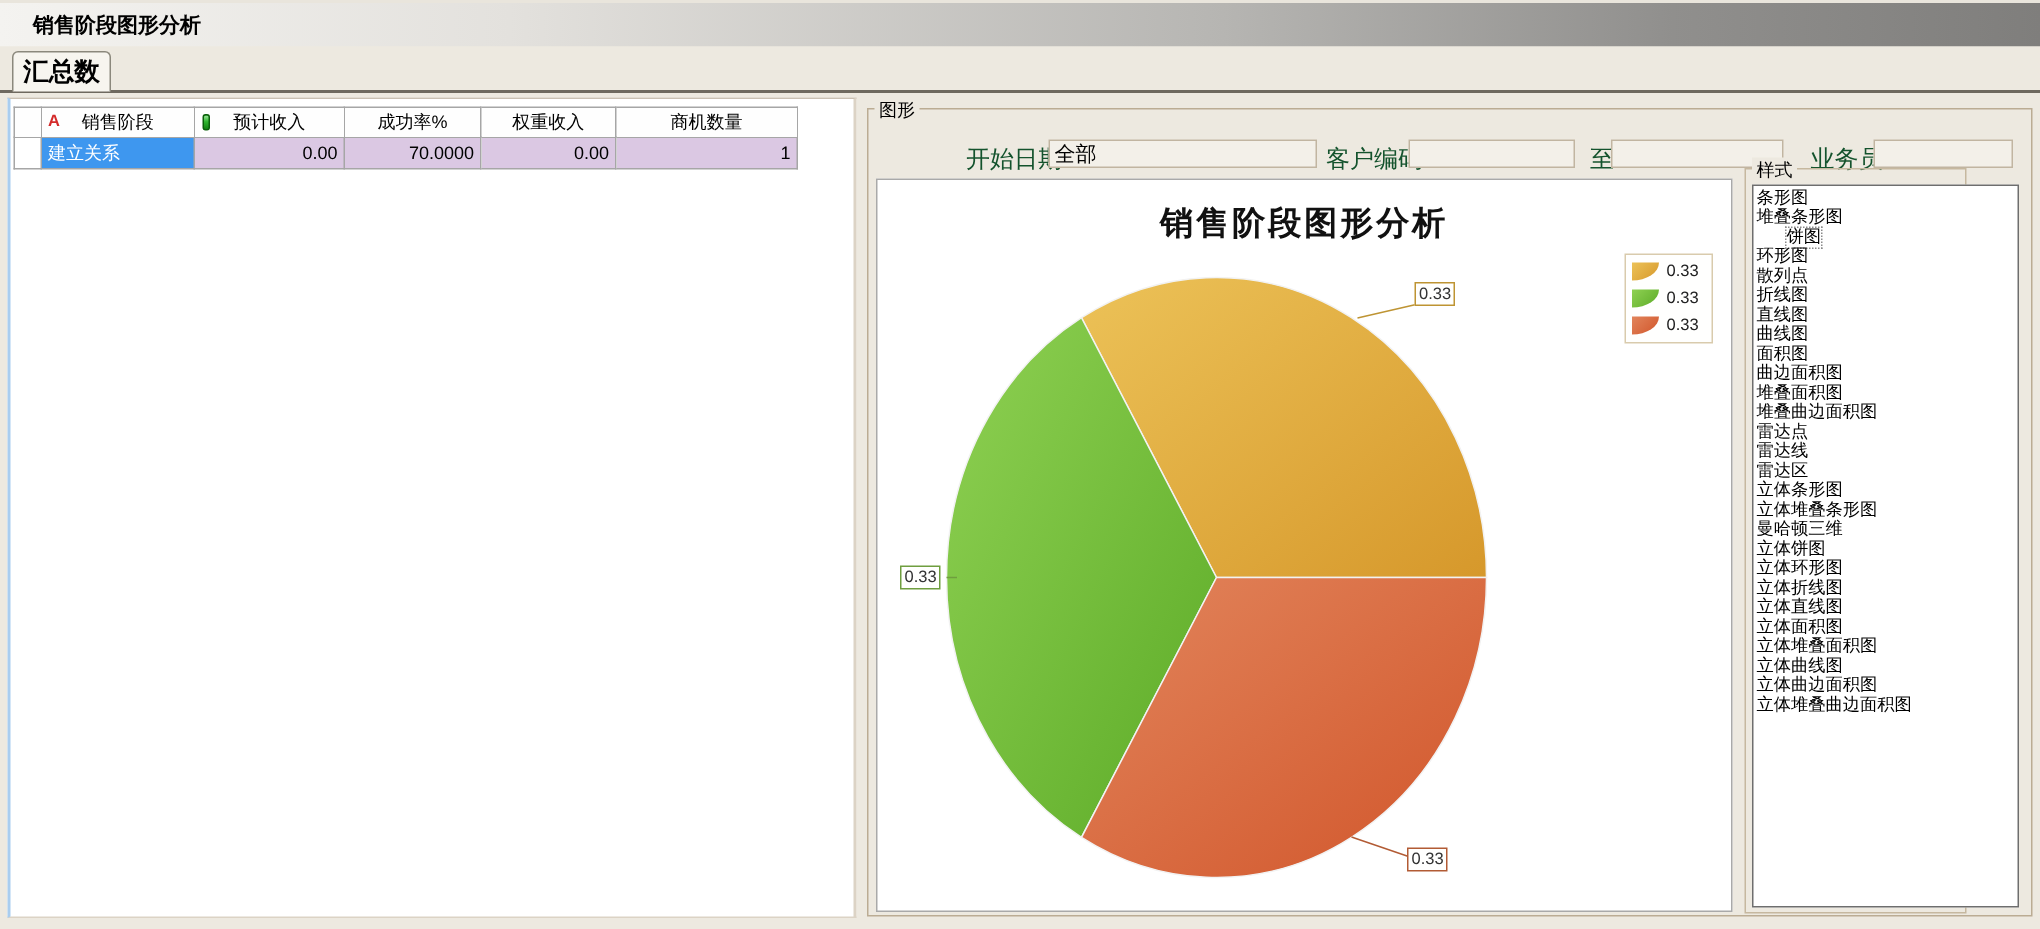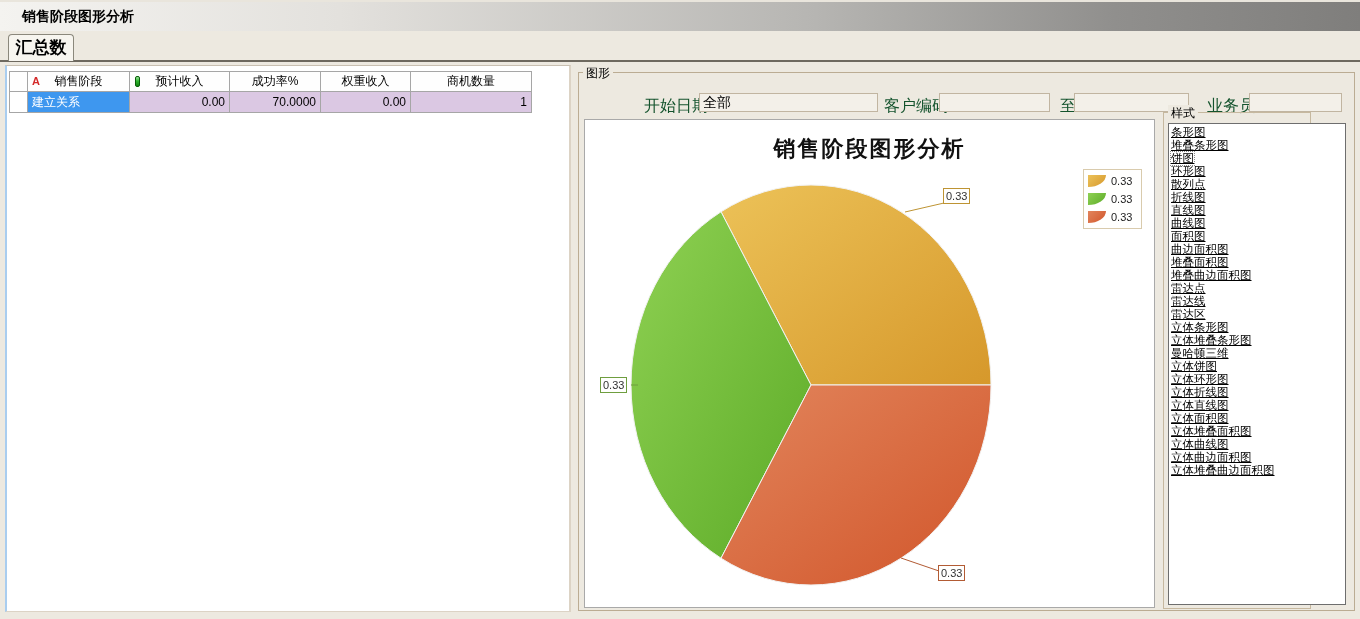--- a/index.html
+++ b/index.html
@@ -73,22 +73,22 @@
   .pielegend .lv { font-size:11px; color:#222; }
 
   
   .style-box { position:absolute; left:584px; top:39px; width:148px; height:497px;
     border:1px solid #C6B89F; }
   .style-list { position:absolute; left:4px; top:10px; width:178px; height:482px;
     background:#fff; border:1px solid #6E6E6E; list-style:none;
     padding:2px 0 0 2px; overflow:hidden; }
   .style-list li { font-size:11.5px; line-height:13px; height:13px; color:#000;
     white-space:nowrap; }
-  .style-list li span { display:inline-block;text-decoration:underline; }
-  .style-list li.sel span { outline:1px dotted #8a8a8a; }
+  .style-list li span { display:inline-block; }
+  .style-list li.sel span { outline:1px dotted #8a8a8a;margin-left:20px; }
 </style>
 </head>
 <body>
 
 <div class="titlebar">
   <span>销售阶段图形分析</span>
 </div>
 
 <div class="tabstrip">
   <div class="tab">

